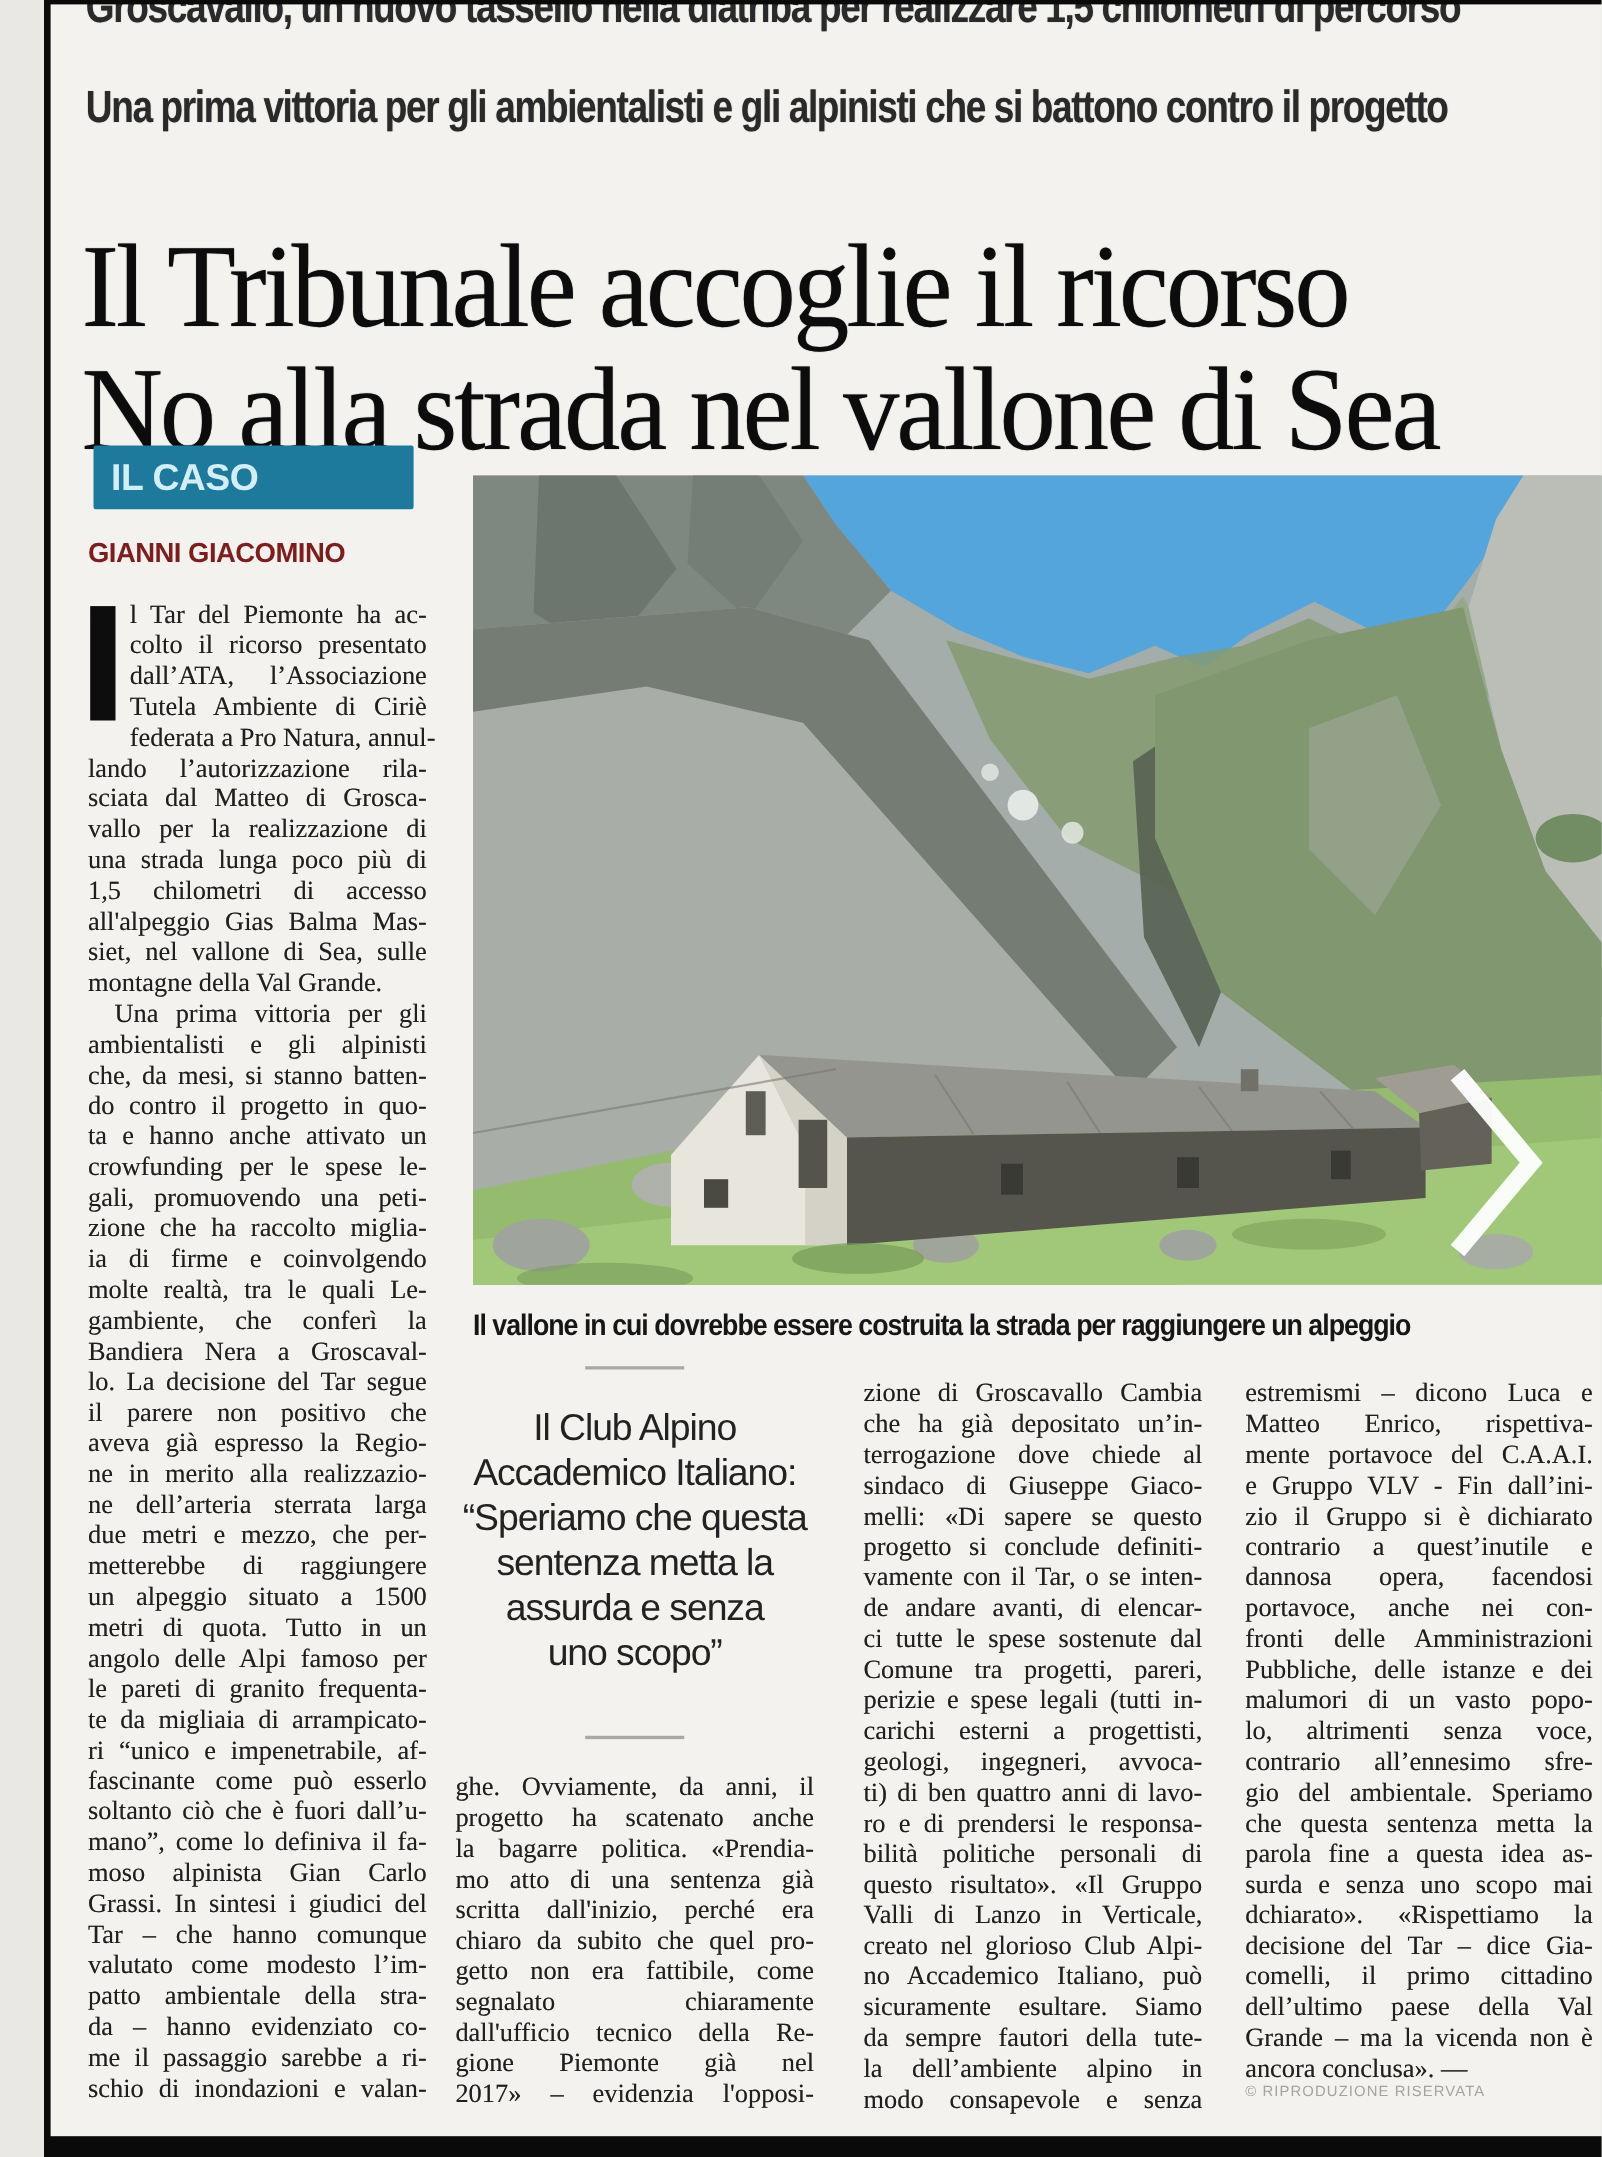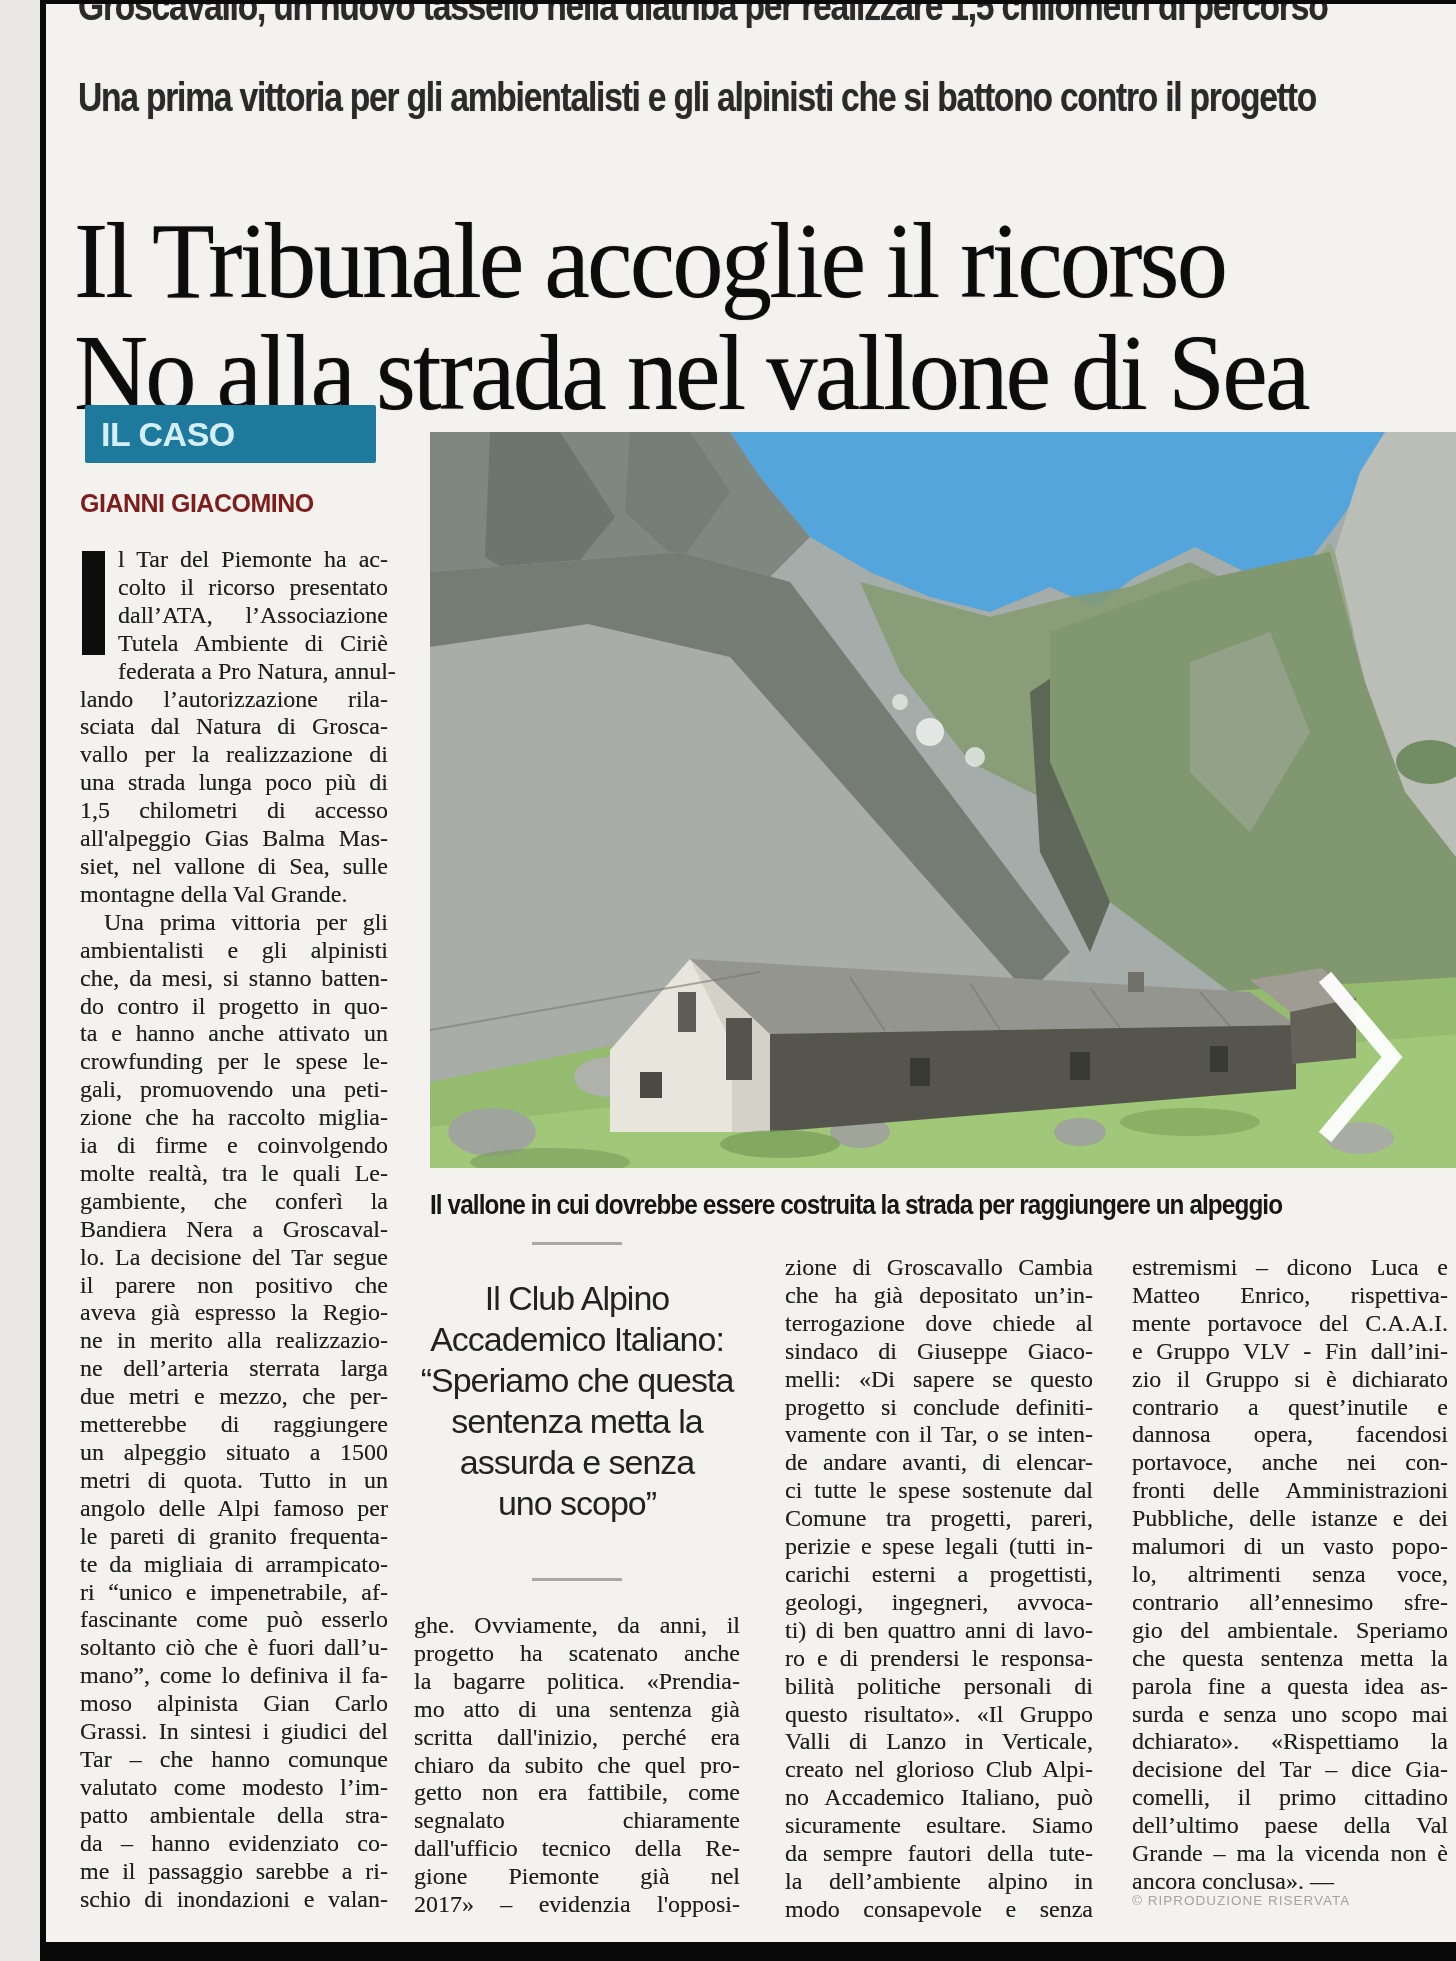--- a/index.html
+++ b/index.html
@@ -80,21 +80,21 @@
   <div id="byline">GIANNI GIACOMINO</div>
 
   <div id="col1" class="col">
     <div id="dropcap">I</div>
   <div class="tline">l Tar del Piemonte ha ac-</div>
       <div class="tline">colto il ricorso presentato</div>
       <div class="tline">dall’ATA, l’Associazione</div>
       <div class="tline">Tutela Ambiente di Ciriè</div>
       <div class="tline">federata a Pro Natura, annul-</div>
       <div class="tline">lando l’autorizzazione rila-</div>
-      <div class="tline">sciata dal Natura di Grosca-</div>
+      <div class="tline">sciata dal Matteo di Grosca-</div>
       <div class="tline">vallo per la realizzazione di</div>
       <div class="tline">una strada lunga poco più di</div>
       <div class="tline">1,5 chilometri di accesso</div>
       <div class="tline">all'alpeggio Gias Balma Mas-</div>
       <div class="tline">siet, nel vallone di Sea, sulle</div>
       <div class="tline noj">montagne della Val Grande.</div>
       <div class="tline"> Una prima vittoria per gli</div>
       <div class="tline">ambientalisti e gli alpinisti</div>
       <div class="tline">che, da mesi, si stanno batten-</div>
       <div class="tline">do contro il progetto in quo-</div>

